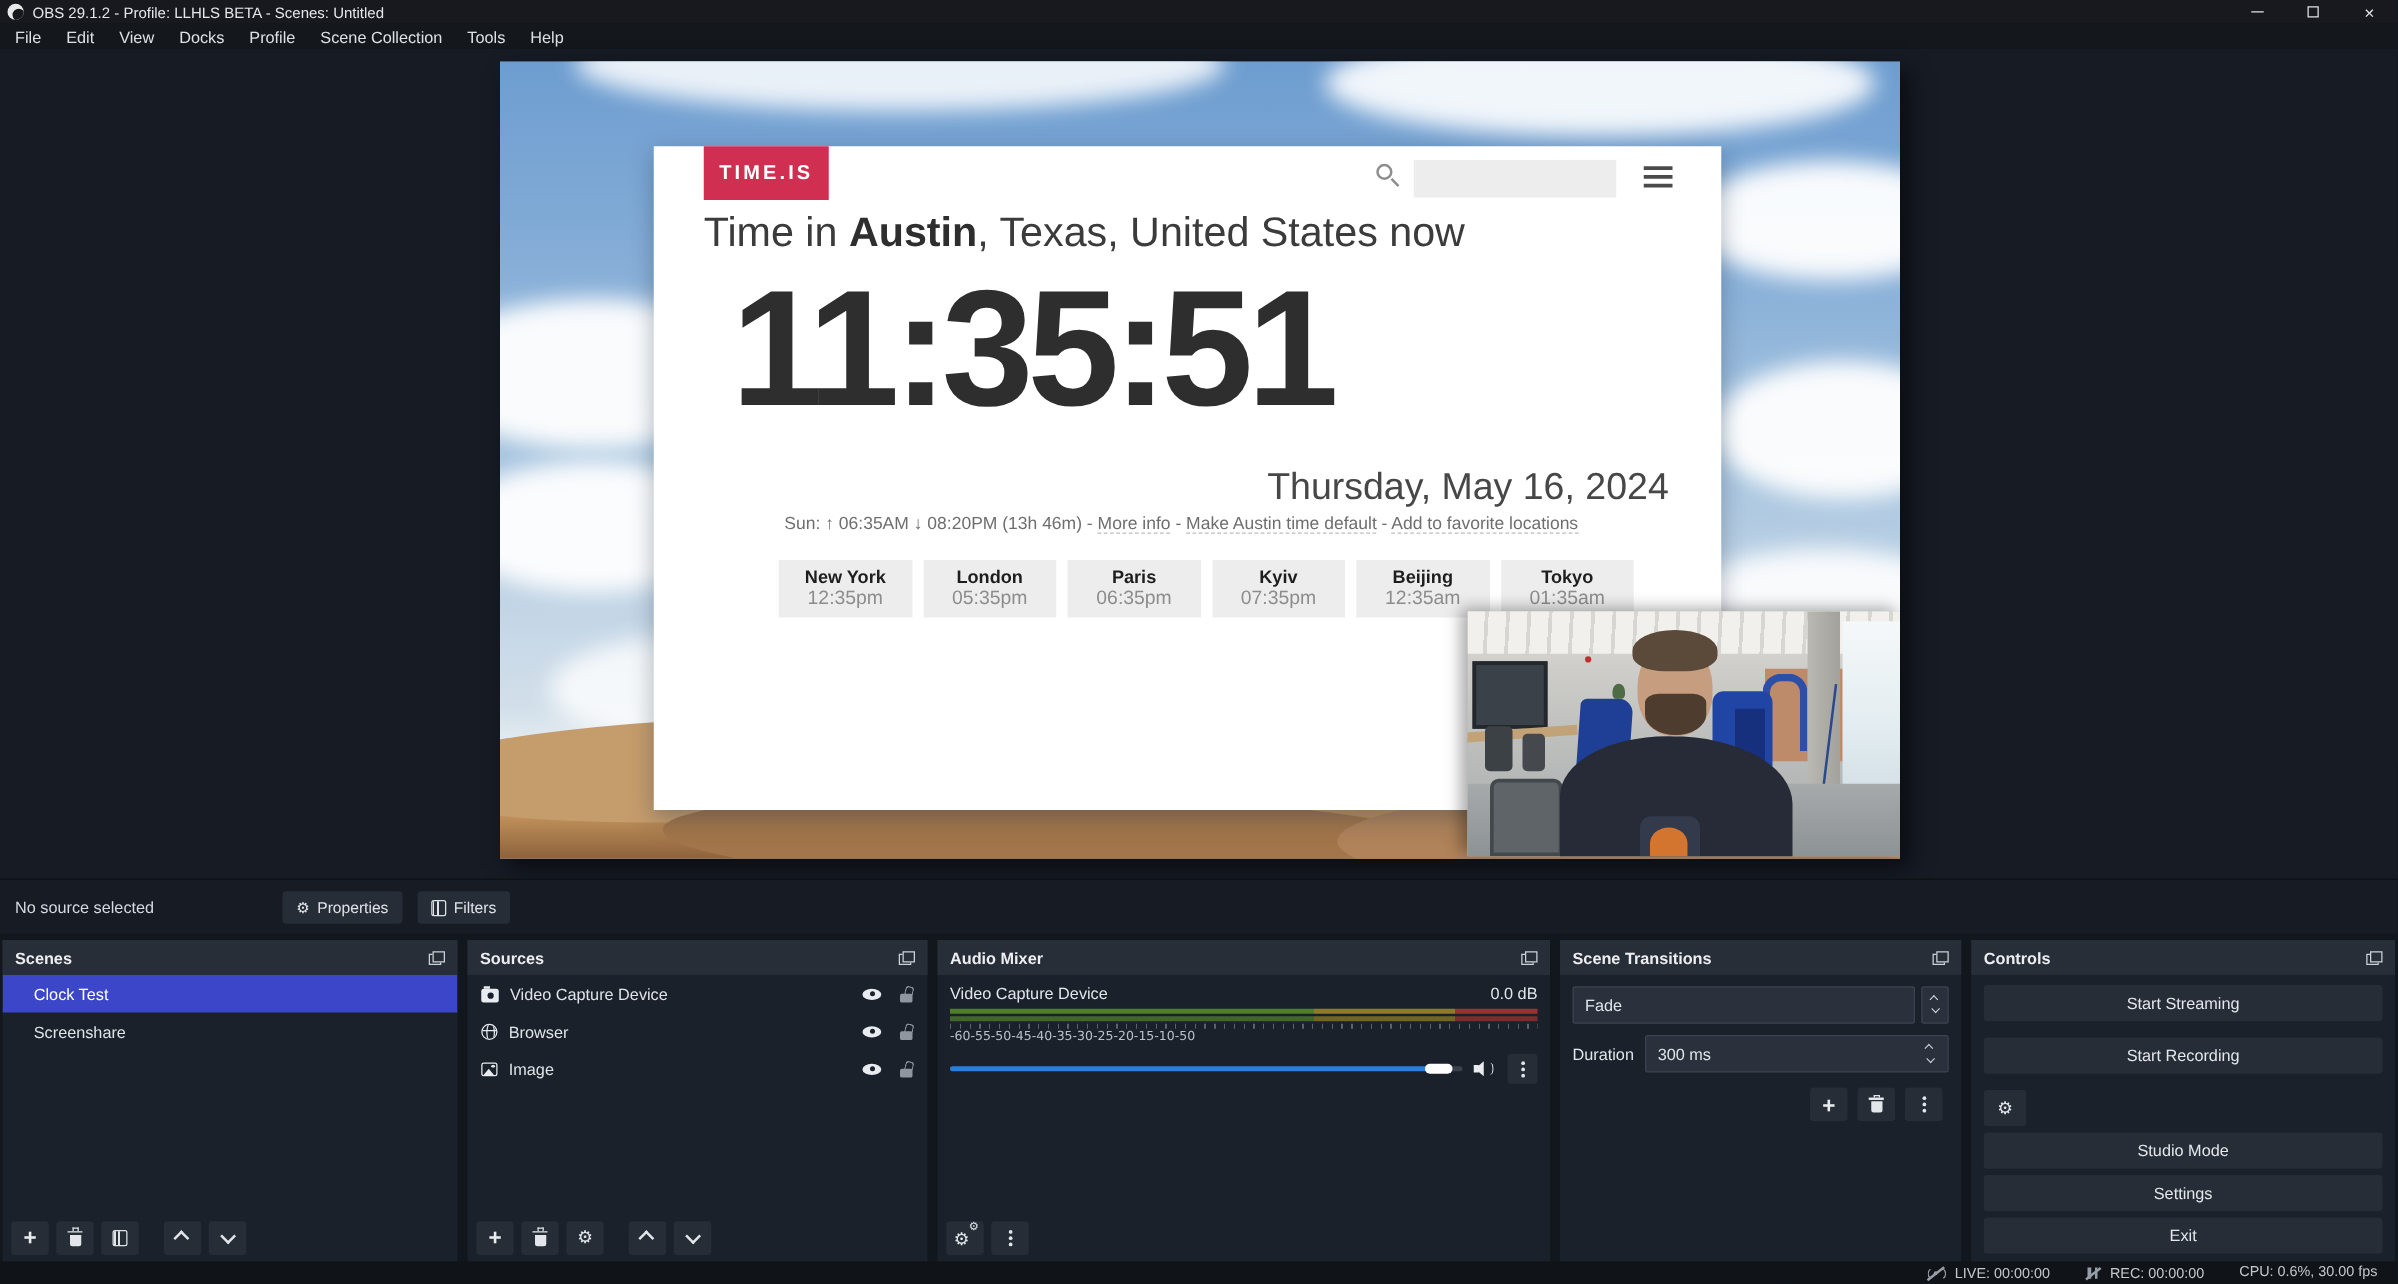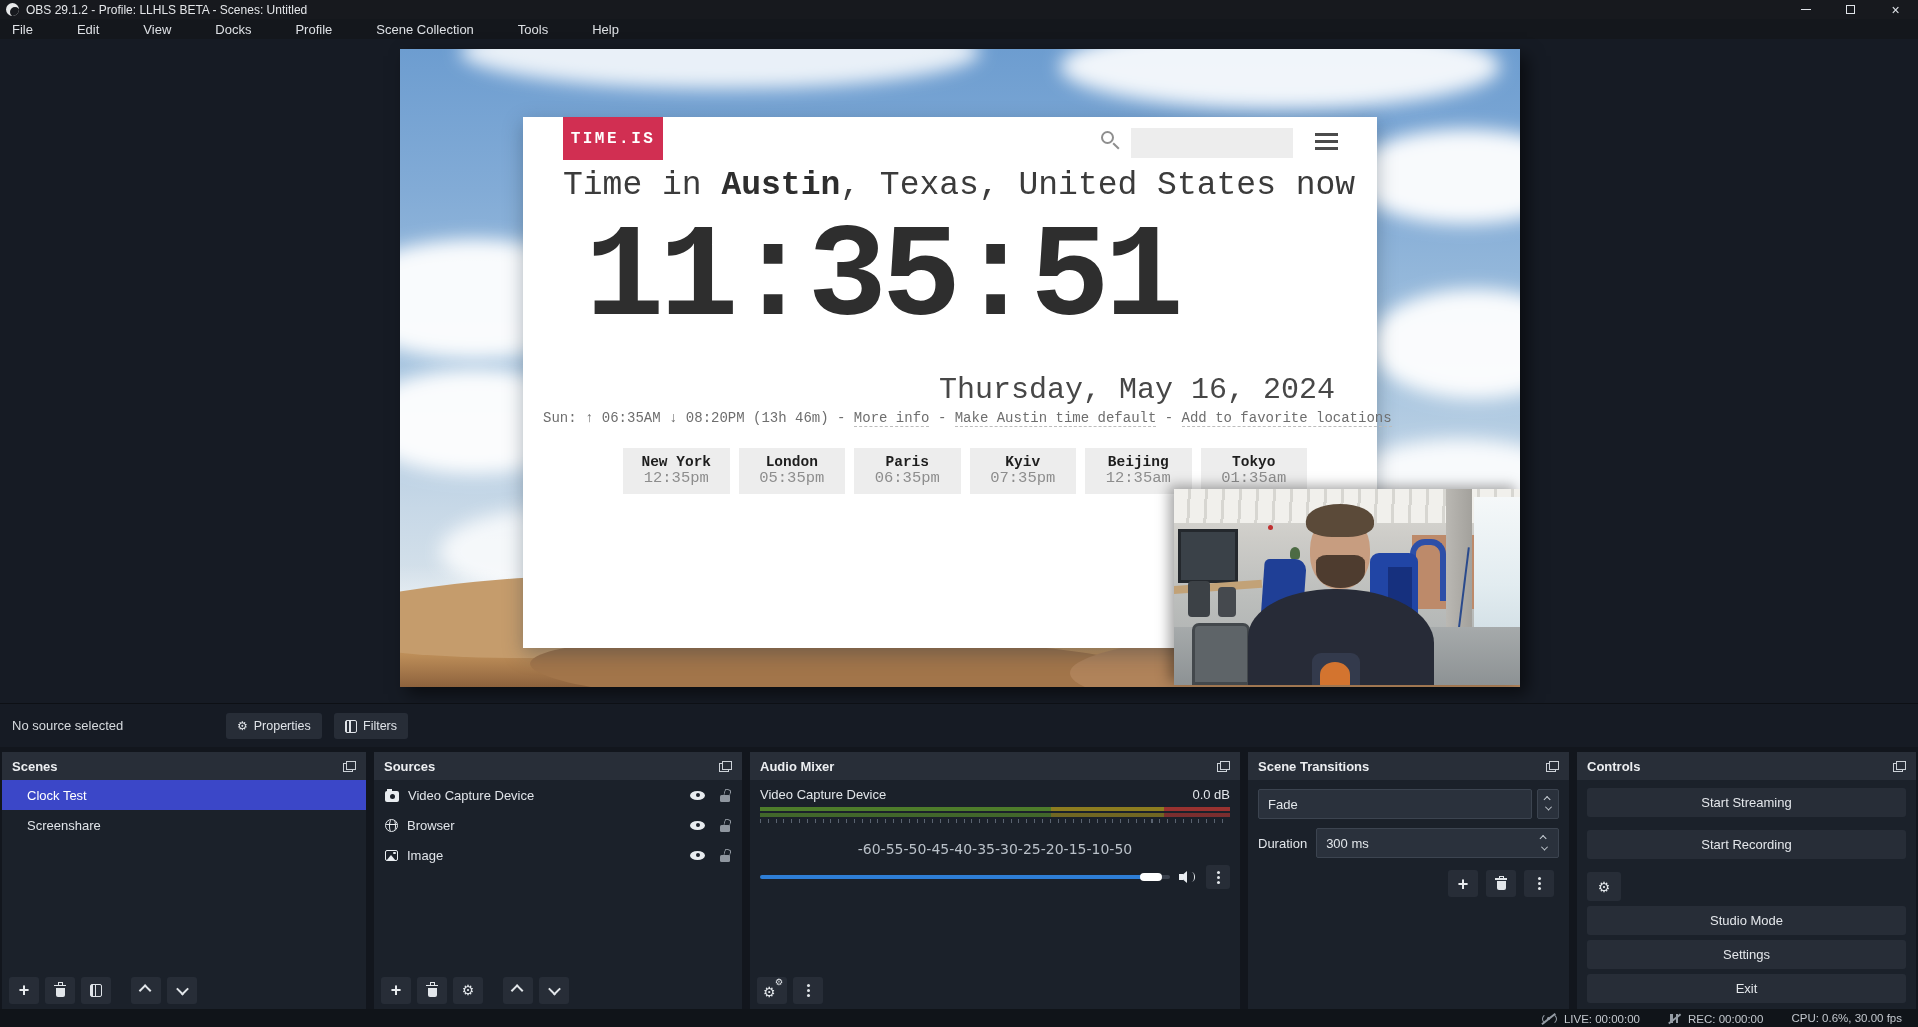--- a/index.html
+++ b/index.html
@@ -10,37 +10,37 @@
 .titlebar{height:19px;background:#17191e;display:flex;align-items:center;padding-left:6px;font-size:12px;color:#e4e6e9}
 .obs-logo{width:13px;height:13px;border-radius:50%;background:#e8e9ea;margin-right:7px;position:relative;overflow:hidden;flex:0 0 auto}
 .obs-logo::after{content:"";position:absolute;left:4px;top:4px;width:10px;height:10px;border-radius:50%;background:#17191e}
 .win-controls{margin-left:auto;display:flex;height:100%}
 .win-btn{width:45px;display:flex;align-items:center;justify-content:center;color:#dfe3e8;font-size:14px}
 .win-btn .bar{width:10px;height:1px;background:#dfe3e8}
 .win-btn .box{width:9px;height:9px;border:1px solid #dfe3e8}
 
 
 .menubar{height:20px;background:#14171c;display:flex;align-items:center;font-size:13px;color:#dde0e4}
-.menu-item{padding:0 22px;height:100%;display:flex;align-items:center}
+.menu-item{padding:0 10px;height:100%;display:flex;align-items:center}
 .menu-item:first-child{padding-left:12px}
 
 
 .workspace{height:664px;position:relative;background:#161b24}
 .preview{position:absolute;left:400px;top:10px;width:1120px;height:638px;overflow:hidden;box-shadow:7px 7px 16px rgba(0,0,0,.55)}
 .sky{position:absolute;inset:0;background:linear-gradient(180deg,#6d9dd0 0%,#82abd6 22%,#a3c2de 48%,#c7d8e7 72%,#dde6ec 90%)}
 .cloud{position:absolute;background:#fff;border-radius:50%;filter:blur(9px);opacity:.95}
 .haze{position:absolute;left:0;right:0;bottom:52px;height:70px;background:linear-gradient(180deg,rgba(255,255,255,0),rgba(255,255,255,.7))}
 .sand{position:absolute;left:0;right:0;bottom:0;height:58px;background:linear-gradient(180deg,#d0a672 0%,#bc8d58 45%,#8d623d 100%)}
 .dune{position:absolute;border-radius:50%}
 .d1{bottom:30px;left:-90px;width:540px;height:82px;background:#c59c6c;transform:rotate(-2deg)}
 .d2{bottom:-22px;left:130px;width:640px;height:74px;background:#a2754a;transform:rotate(1.5deg)}
 .d3{bottom:-28px;right:-70px;width:520px;height:84px;background:#b0835a}
 
 
-.timeis-card{position:absolute;left:123px;top:68px;width:854px;height:531px;background:#fff;box-shadow:0 6px 18px rgba(30,50,70,.35);font-family:Liberation Mono, monospace}
+.timeis-card{position:absolute;left:123px;top:68px;width:854px;height:531px;background:#fff;box-shadow:0 6px 18px rgba(30,50,70,.35);font-family:Liberation Sans, sans-serif}
 .ti-logo{position:absolute;left:40px;top:0;width:100px;height:43px;background:var(--timeis-red,#d12f52);color:#fff;font-weight:bold;font-size:16px;letter-spacing:2.5px;display:flex;align-items:center;justify-content:center}
 .ti-mag{position:absolute;left:578px;top:14px;width:13px;height:13px;border:2px solid #8e8e8e;border-radius:50%}
 .ti-mag::after{content:"";position:absolute;width:8px;height:2px;background:#8e8e8e;transform:rotate(45deg);left:9px;top:12px}
 .ti-search{position:absolute;left:608px;top:11px;width:162px;height:30px;background:#ededed;border:none;outline:none;font-size:14px;padding:0 8px;color:#444}
 .ti-burger{position:absolute;left:792px;top:16px;width:23px}
 .ti-burger span{display:block;height:3px;background:#4b4b4b;margin-bottom:4px}
 .ti-h1{position:absolute;left:40px;top:50px;font-size:33px;color:#3b3b3b;font-weight:400;white-space:nowrap}
 .ti-h1 .city-bold{font-weight:800;color:#2e2e2e}
 .ti-clock{position:absolute;left:62px;top:96px;display:flex;align-items:baseline;font-weight:bold;color:#2e2e2e;white-space:nowrap}
 .ti-time{font-size:132px;line-height:1;letter-spacing:-5px}
@@ -145,21 +145,21 @@
 .spk::after{content:"";position:absolute;left:1px;top:0;border-top:6px solid transparent;border-bottom:6px solid transparent;border-right:7px solid #e8ecf0}
 .spk .wave{position:absolute;left:9px;top:1px;width:7px;height:10px;border-right:1.5px solid #e8ecf0;border-radius:50%}
 
 
 .mix-body{padding:7px 10px 0 10px}
 .mix-head{display:flex;font-size:13px;color:#e2e6ea}
 .mix-level{margin-left:auto}
 .meter{margin-top:5px;height:4px;background:linear-gradient(90deg,var(--meter-green,#4e7d2b) 0 62%,var(--meter-yellow,#8d7d20) 62% 86%,var(--meter-red,#993230) 86% 100%)}
 .meter.dim{opacity:.75;margin-top:2px}
 .tickmarks{margin-top:2px;height:4px;background:repeating-linear-gradient(90deg,#5a6370 0,#5a6370 1px,transparent 1px,transparent 7.83px)}
-.ticklabels{display:flex;justify-content:center;font-size:14px;color:#b9c0c8;margin-top:18px;font-family:"DejaVu Sans",sans-serif}
+.ticklabels{display:flex;justify-content:flex-start;font-size:10px;color:#b9c0c8;margin-top:1px;font-family:"DejaVu Sans",sans-serif}
 .vol-row{display:flex;align-items:center;margin-top:8px;gap:9px}
 .vol-track{flex:1;height:4px;border-radius:2px;background:linear-gradient(90deg,var(--slider-blue,#2e7ed6) 0 97%,#3a414d 97%);position:relative}
 .vol-handle{position:absolute;right:8px;top:-2px;width:22px;height:8px;border-radius:4px;background:#fff}
 .mini-btn{width:24px;height:24px;background:#272d37;border-radius:3px;display:flex;align-items:center;justify-content:center}
 
 
 .trans-body{padding:9px 10px 0 10px}
 .combo-row{display:flex;gap:5px}
 .combo{flex:1;height:30px;background:#2a313c;border:1px solid #3c4450;border-radius:2px;display:flex;align-items:center;padding:0 9px;font-size:13px;color:#e2e6ea}
 .spin-col{width:22px;height:30px;background:#2a313c;border:1px solid #3c4450;border-radius:2px;display:flex;flex-direction:column;align-items:center;justify-content:center;gap:4px}

